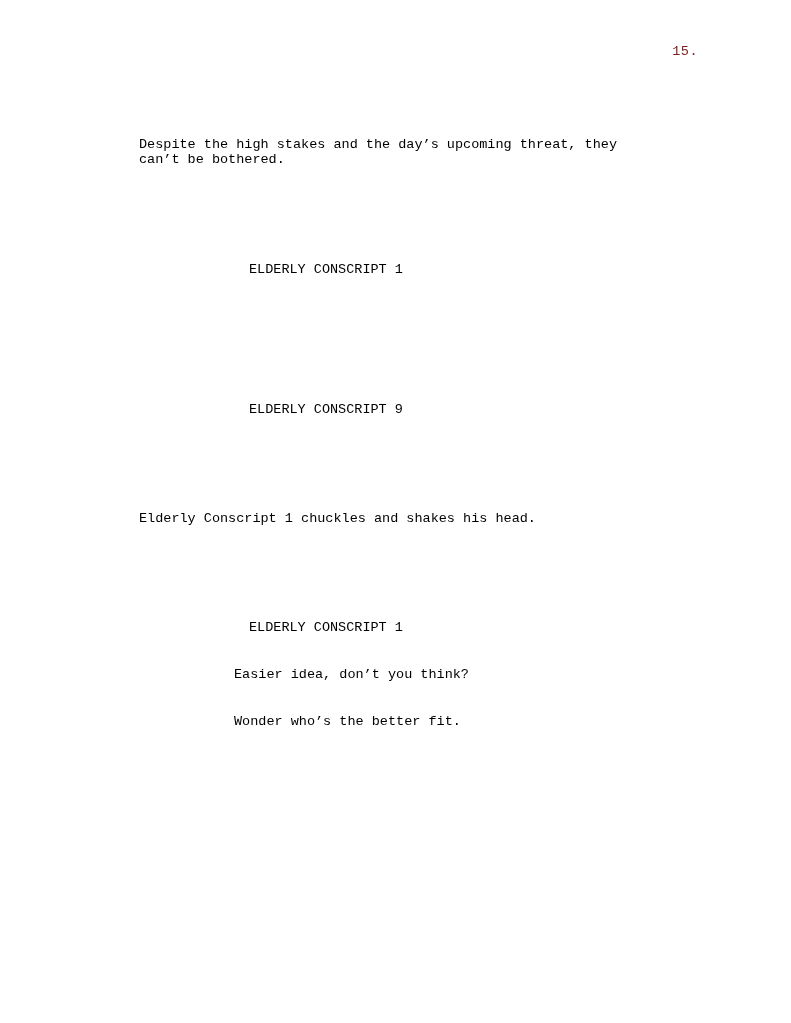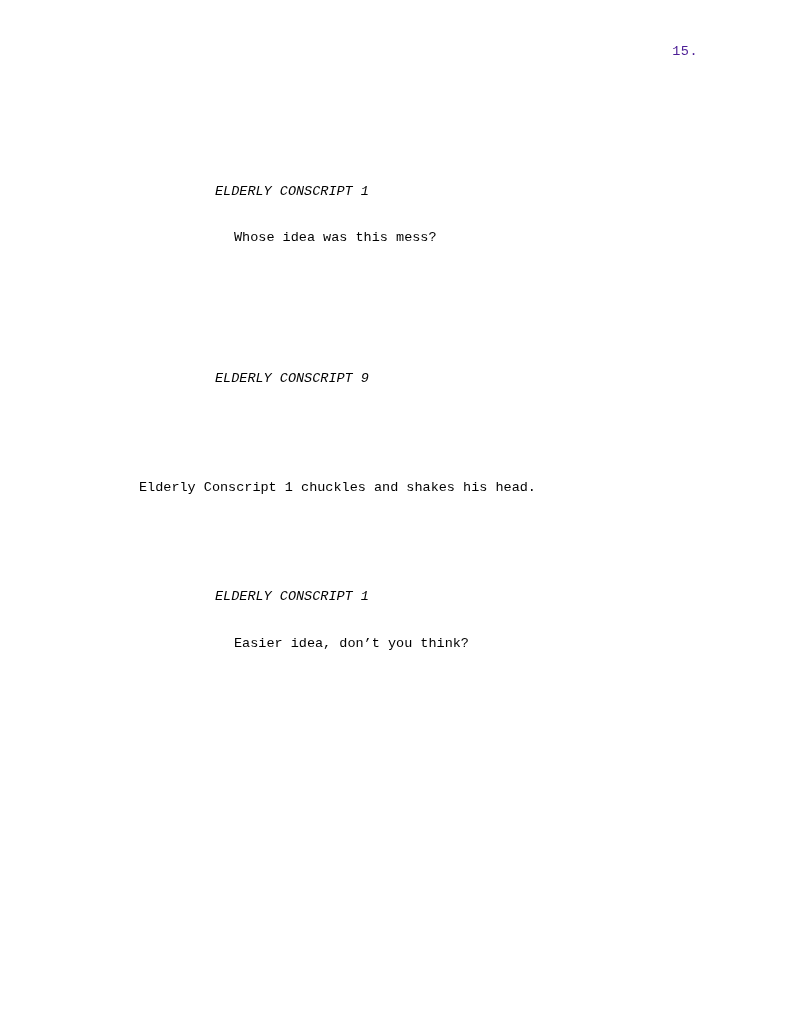--- a/index.html
+++ b/index.html
@@ -18,78 +18,79 @@
     margin: 0 auto;
     box-sizing: border-box;
     overflow: hidden;
   }
   .page-number {
     position: absolute;
     top: 44px;
     right: 93px;
     font-size: 13.5px;
     letter-spacing: 0.5px;
-    color: #4c1d95;
+    color: #7f1d1d;
     text-align: center;
   }
   .script {
     position: absolute;
     left: 139px;
     top: 90px;
     width: 580px;
     font-size: 13.5px;
     line-height: 15.6px;
     color: #000;
     white-space: pre-wrap;
   }
   .action {
     margin-bottom: 15.6px;
     white-space: pre-wrap;
   }
   .dialogue-block {
     margin-bottom: 15.6px;
   }
   .character {
-    margin-left: 76px;
+    margin-left: 110px;
     white-space: pre-wrap;
-    font-style: italic;
   }
   .dialogue {
     margin-left: 95px;
     white-space: pre-wrap;
   }
   .paren {
     margin-left: 128px;
     white-space: pre-wrap;
   }
 </style>
 </head>
 <body>
 
 <div class="page">
 
   <div class="page-number">15.</div>
 
   <div class="script">
 
+    <div class="action">Despite the high stakes and the day’s upcoming threat, they
+can’t be bothered.</div>
 
     <div class="dialogue-block">
       <div class="character">ELDERLY CONSCRIPT 1</div>
-      <div class="dialogue">Whose idea was this mess?</div>
     </div>
 
     <div class="dialogue-block">
       <div class="character">ELDERLY CONSCRIPT 9</div>
     </div>
 
     <div class="action">Elderly Conscript 1 chuckles and shakes his head.</div>
 
     <div class="dialogue-block">
       <div class="character">ELDERLY CONSCRIPT 1</div>
       <div class="dialogue">Easier idea, don’t you think?</div>
+      <div class="dialogue">Wonder who’s the better fit.</div>
     </div>
 
     <div class="dialogue-block">
       
       
     </div>
 
     
 
     

